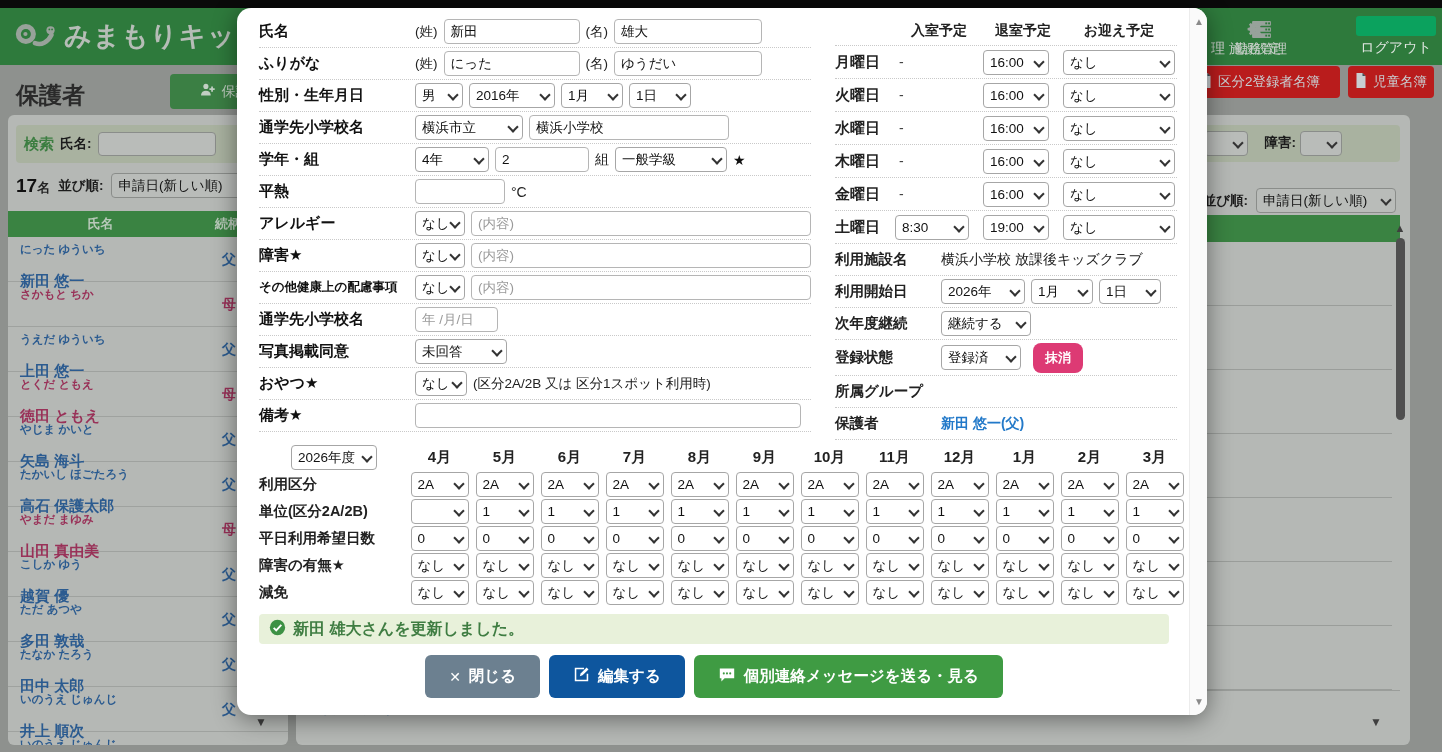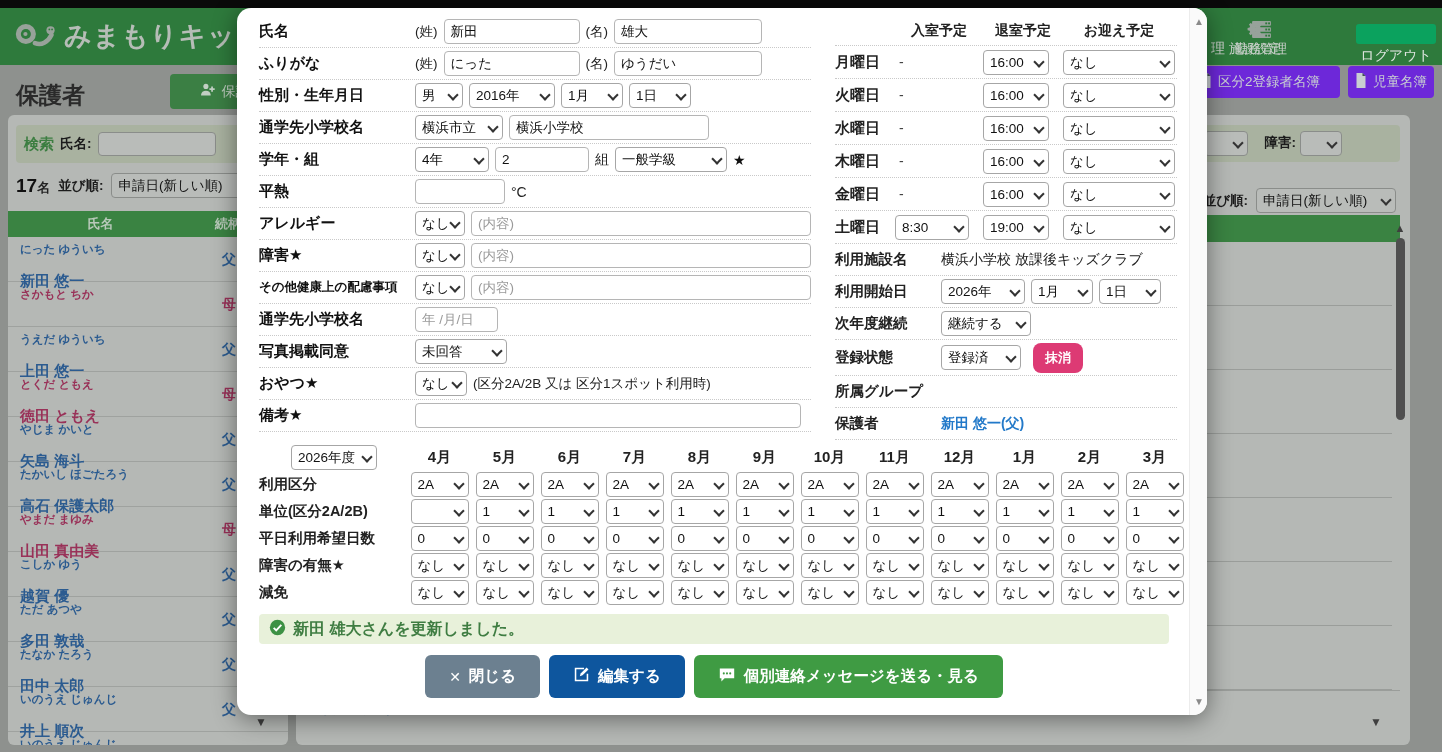--- a/index.html
+++ b/index.html
@@ -9,29 +9,29 @@
   
   .top-strip { position:absolute; top:0; left:0; width:1442px; height:8px; background:#0a0a0a; }
   .app-header { position:absolute; top:8px; left:0; width:1442px; height:57px; background:#2e7a3c; }
   .logo { position:absolute; left:14px; top:10px; display:flex; align-items:center; gap:8px; }
   .logo-text { font-size:27px; font-weight:bold; color:#b6bdb7; letter-spacing:1px; }
   .nav-item { position:absolute; text-align:center; color:#c9cfca; font-size:13px; }
   .nav-item .nicon { height:22px; display:flex; align-items:center; justify-content:center; }
   .nav-partial { position:absolute; left:1196px; bottom:7px; width:44px; text-align:center; color:#c9cfca; font-size:14px; }
   .nav-setting { left:1222px; top:10px; width:66px; }
   .nav-work { left:1228px; top:10px; width:66px; }
-  .nav-logout { left:1356px; top:16px; width:80px; }
+  .nav-logout { left:1356px; top:8px; width:80px; }
   .logout-chip { width:80px; height:20px; background:#0ba25e; border-radius:3px; margin-bottom:3px; }
   .nav-logout .nlabel { color:#dfe5e0; font-size:14px; }
 
   
   .page-title { position:absolute; left:16px; top:80px; font-size:23px; font-weight:bold; color:#2a2a2a; }
   .add-btn { position:absolute; left:170px; top:74px; width:122px; height:35px; background:#3b7f44; border:none;
              border-radius:4px; color:#c2cfc3; font-size:14px; display:flex; align-items:center; justify-content:center; gap:6px; }
-  .roster-btn { position:absolute; top:66px; height:32px; background:#6d28d9; border:none; border-radius:4px;
+  .roster-btn { position:absolute; top:66px; height:32px; background:#b91c1c; border:none; border-radius:4px;
                 color:#c8ced1; font-size:13.5px; display:flex; align-items:center; justify-content:center; gap:6px; }
   .roster-1 { left:1180px; width:160px; }
   .roster-2 { left:1348px; width:86px; }
 
   
   .left-card { position:absolute; left:8px; top:115px; width:280px; height:630px; background:#b5b8b5; border-radius:6px; overflow:hidden; }
   .search-strip { position:absolute; left:8px; top:10px; width:264px; height:38px; background:#a9b2a0; border-radius:4px;
                   display:flex; align-items:center; gap:6px; padding:0 8px; }
   .search-word { color:#3c7e41; font-weight:bold; font-size:15px; }
   .fld-label { font-weight:bold; font-size:13.5px; color:#1c1c1c; }
@@ -354,21 +354,21 @@
         </div>
         <div class="lrow">
           <span class="flab">性別・生年月日</span>
           <span class="sel" style="width:48px"><select><option>男</option></select></span>
           <span class="sel" style="width:86px"><select><option>2016年</option></select></span>
           <span class="sel" style="width:62px"><select><option>1月</option></select></span>
           <span class="sel" style="width:62px"><select><option>1日</option></select></span>
         </div>
         <div class="lrow">
           <span class="flab">通学先小学校名</span>
-          <span class="sel" style="width:88px"><select><option>横浜市立</option></select></span>
+          <span class="sel" style="width:108px"><select><option>横浜市立</option></select></span>
           <input class="ti" style="width: 200px;" value="横浜小学校">
         </div>
         <div class="lrow">
           <span class="flab">学年・組</span>
           <span class="sel" style="width:74px"><select><option>4年</option></select></span>
           <input class="ti" style="width: 94px;" value="2">
           <span class="unit">組</span>
           <span class="sel" style="width:112px"><select><option>一般学級</option></select></span>
           <span class="star">★</span>
         </div>

